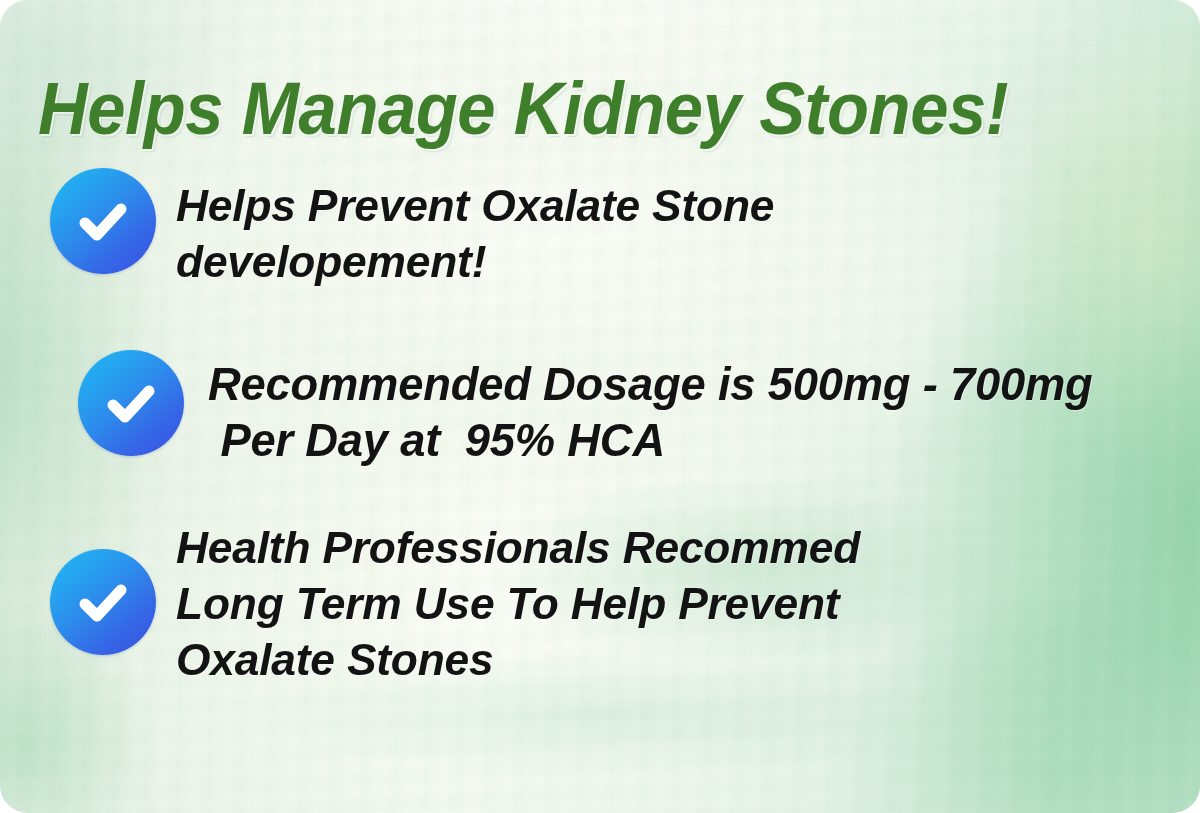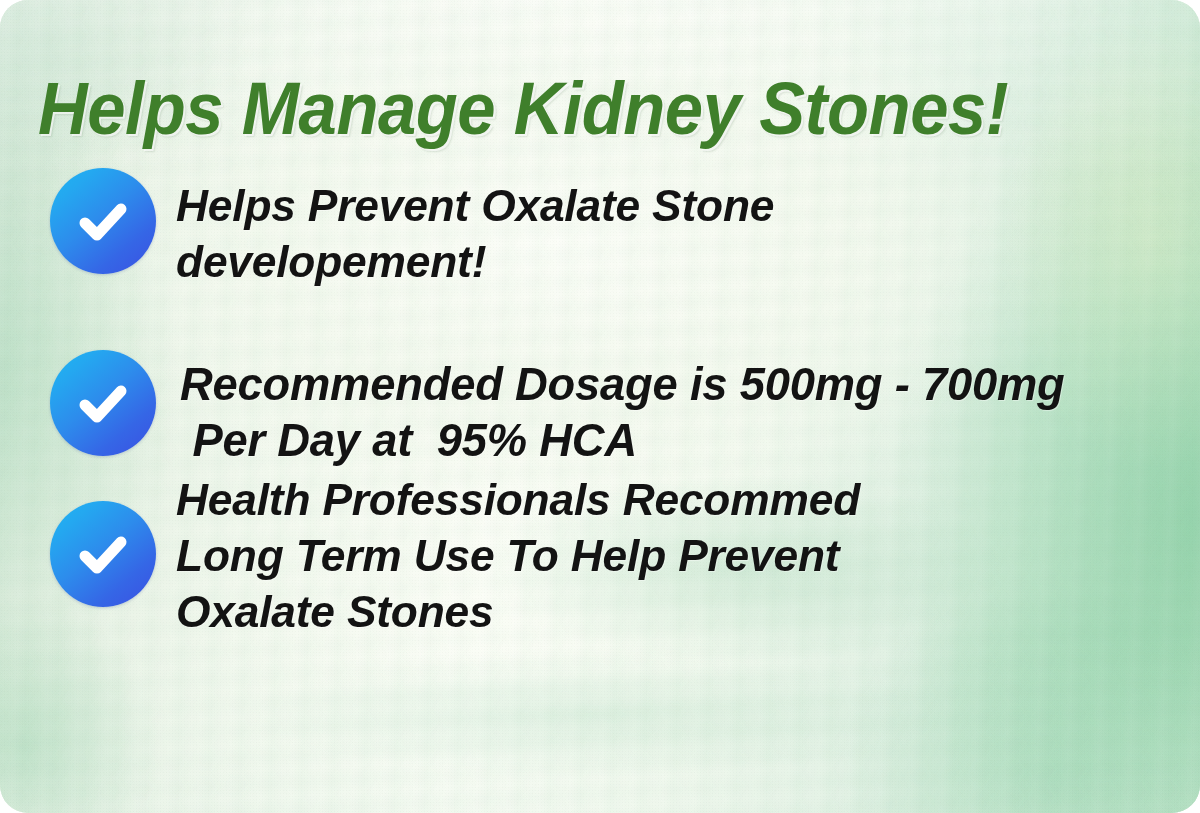--- a/index.html
+++ b/index.html
@@ -111,22 +111,22 @@
     width: 1200px;
   }
 
   .bullet-row {
     position: relative;
     display: flex;
     align-items: center;
   }
 
   .bullet-row.row-1 { margin-top: 6px; }
-  .bullet-row.row-2 { margin-top: 48px; }
-  .bullet-row.row-3 { }
+  .bullet-row.row-2 { margin-top: 48px; padding-left: 28px; }
+  .bullet-row.row-3 { margin-top: 48px; }
 
   .check-badge {
     flex: 0 0 auto;
     width: 106px;
     height: 106px;
     margin-left: 50px;
     border-radius: 50%;
     background: linear-gradient(140deg,
       #1eb6f2 0%,
       #24a8f0 20%,

